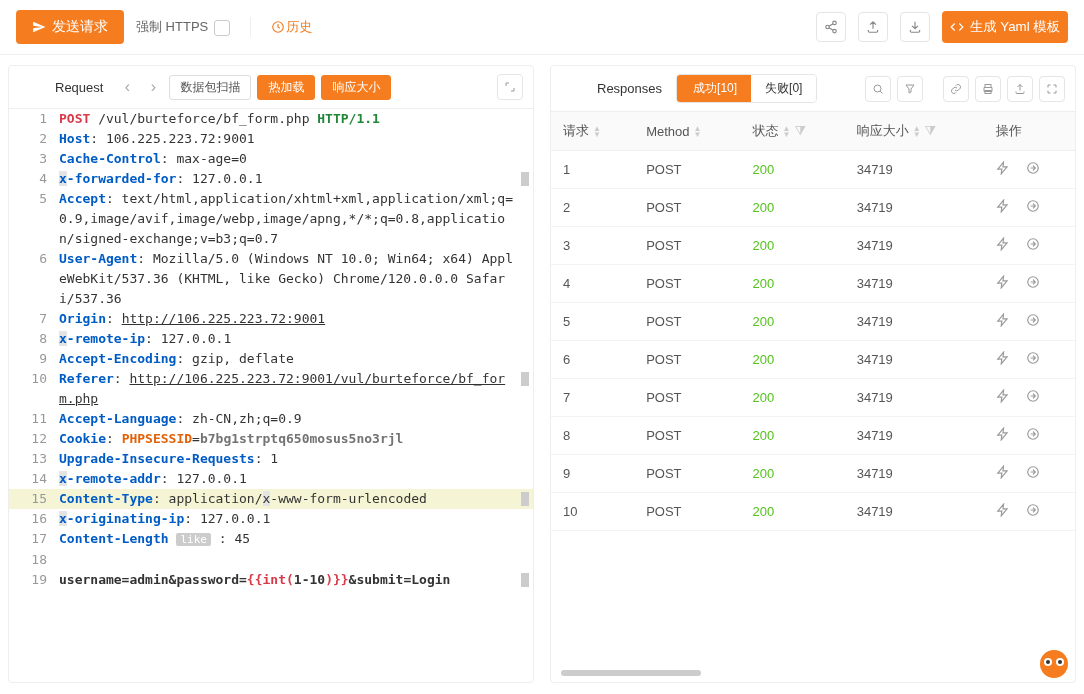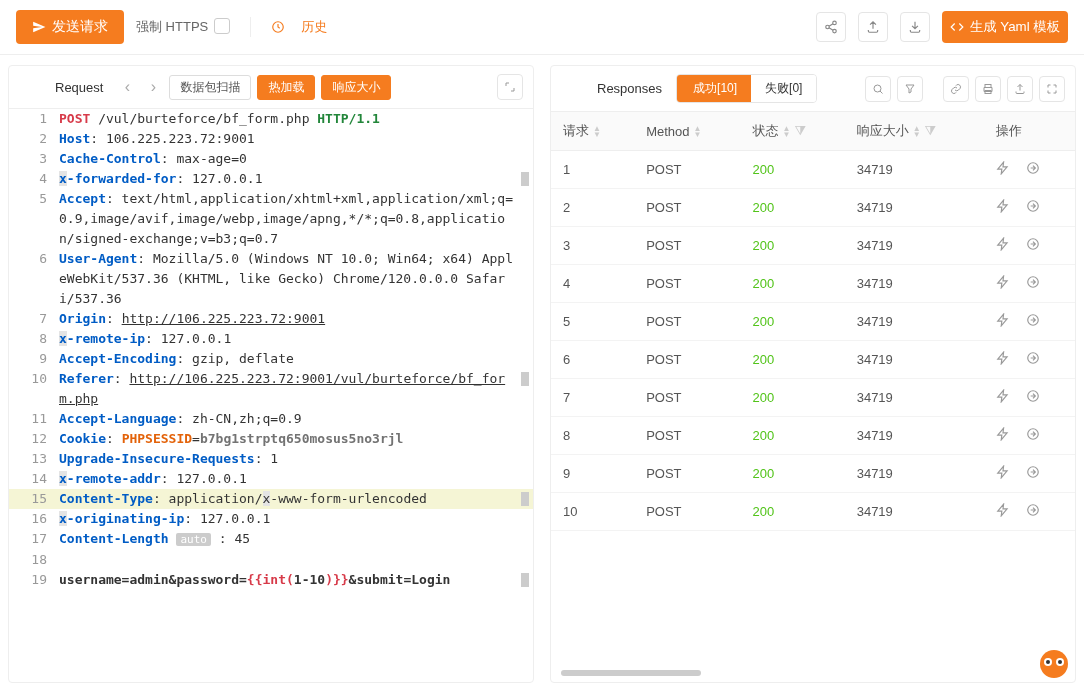--- a/index.html
+++ b/index.html
@@ -1,24 +1,24 @@
 <!DOCTYPE html>
 <html><head>
 <meta charset="utf-8">
 <style>
 * { box-sizing: border-box; margin: 0; padding: 0; }
 body { font-family: -apple-system, BlinkMacSystemFont, "Segoe UI", Arial, sans-serif; font-size: 13px; color: #333; background: #fff; }
 .top-bar { display: flex; align-items: center; padding: 10px 16px; border-bottom: 1px solid #eee; gap: 12px; }
 .btn { display: inline-flex; align-items: center; padding: 6px 14px; border-radius: 4px; cursor: pointer; border: none; font-size: 13px; gap: 6px; }
 .btn-primary { background: #f57c1f; color: #fff; font-weight: 500; }
 .btn-primary-lg { padding: 8px 16px; font-size: 14px; }
-.txt-label { color: #666; display: inline-flex; align-items: flex-start; gap: 6px; }
+.txt-label { color: #666; display: inline-flex; align-items: flex-end; gap: 6px; }
 .toggle-box { width: 16px; height: 16px; border: 1px solid #ccc; border-radius: 3px; display: inline-block; }
 .divider-v { width: 1px; height: 20px; background: #eee; margin: 0 8px; }
-.history-link { color: #f57c1f; display: inline-flex; align-items: center; gap: 16px; cursor: pointer; }
+.history-link { color: #f57c1f; display: inline-flex; align-items: center; gap: 1px; cursor: pointer; }
 .spacer { flex: 1; }
 .icon-btn { width: 30px; height: 30px; border: 1px solid #e5e5e5; border-radius: 4px; display: inline-flex; align-items: center; justify-content: center; cursor: pointer; background: #fff; color: #888; }
 .icon-btn svg { width: 14px; height: 14px; }
 .yaml-btn { background: #f57c1f; color: #fff; border: none; padding: 7px 8px; border-radius: 4px; display: inline-flex; align-items: center; gap: 6px; cursor: pointer; }
 .main { display: flex; height: calc(100vh - 56px); }
 .panel { flex: 1; display: flex; flex-direction: column; border: 1px solid #eee; margin: 10px 8px; border-radius: 4px; overflow: hidden; }
 .panel-header { display: flex; align-items: center; padding: 8px 10px; border-bottom: 1px solid #eee; gap: 6px; }
 .panel-title { font-weight: 500; color: #333; margin-right: 8px; margin-left: 36px; }
 .tag-btn { padding: 3px 10px; border-radius: 3px; font-size: 12px; cursor: pointer; border: 1px solid #ddd; background: #fff; color: #555; }
 .tag-btn-orange { background: #f57c1f; color: #fff; border-color: #f57c1f; }
@@ -183,21 +183,21 @@
         <div class="editor-line line-hl">
           <div class="gutter">15</div>
           <div class="code"><span class="kw-header">Content-Type</span><span>: application/</span><span class="kw-hl">x</span><span>-www-form-urlencoded</span><span class="fold-marker"></span></div>
         </div>
         <div class="editor-line">
           <div class="gutter">16</div>
           <div class="code"><span class="kw-header kw-hl">x</span><span class="kw-header">-originating-ip</span><span>: 127.0.0.1</span></div>
         </div>
         <div class="editor-line">
           <div class="gutter">17</div>
-          <div class="code"><span class="kw-header">Content-Length</span><span> </span><span class="kw-auto">auto</span><span> : 45</span></div>
+          <div class="code"><span class="kw-header">Content-Length</span><span> </span><span class="kw-auto">like</span><span> : 45</span></div>
         </div>
         <div class="editor-line">
           <div class="gutter">18</div>
           <div class="code"><span> </span></div>
         </div>
         <div class="editor-line">
           <div class="gutter">19</div>
           <div class="code"><span class="kw-body">username=admin&amp;password=</span><span class="kw-template">{{int(</span><span class="kw-body">1-10</span><span class="kw-template">)}}</span><span class="kw-body">&amp;submit=Login</span><span class="fold-marker"></span></div>
         </div>
       </div>

